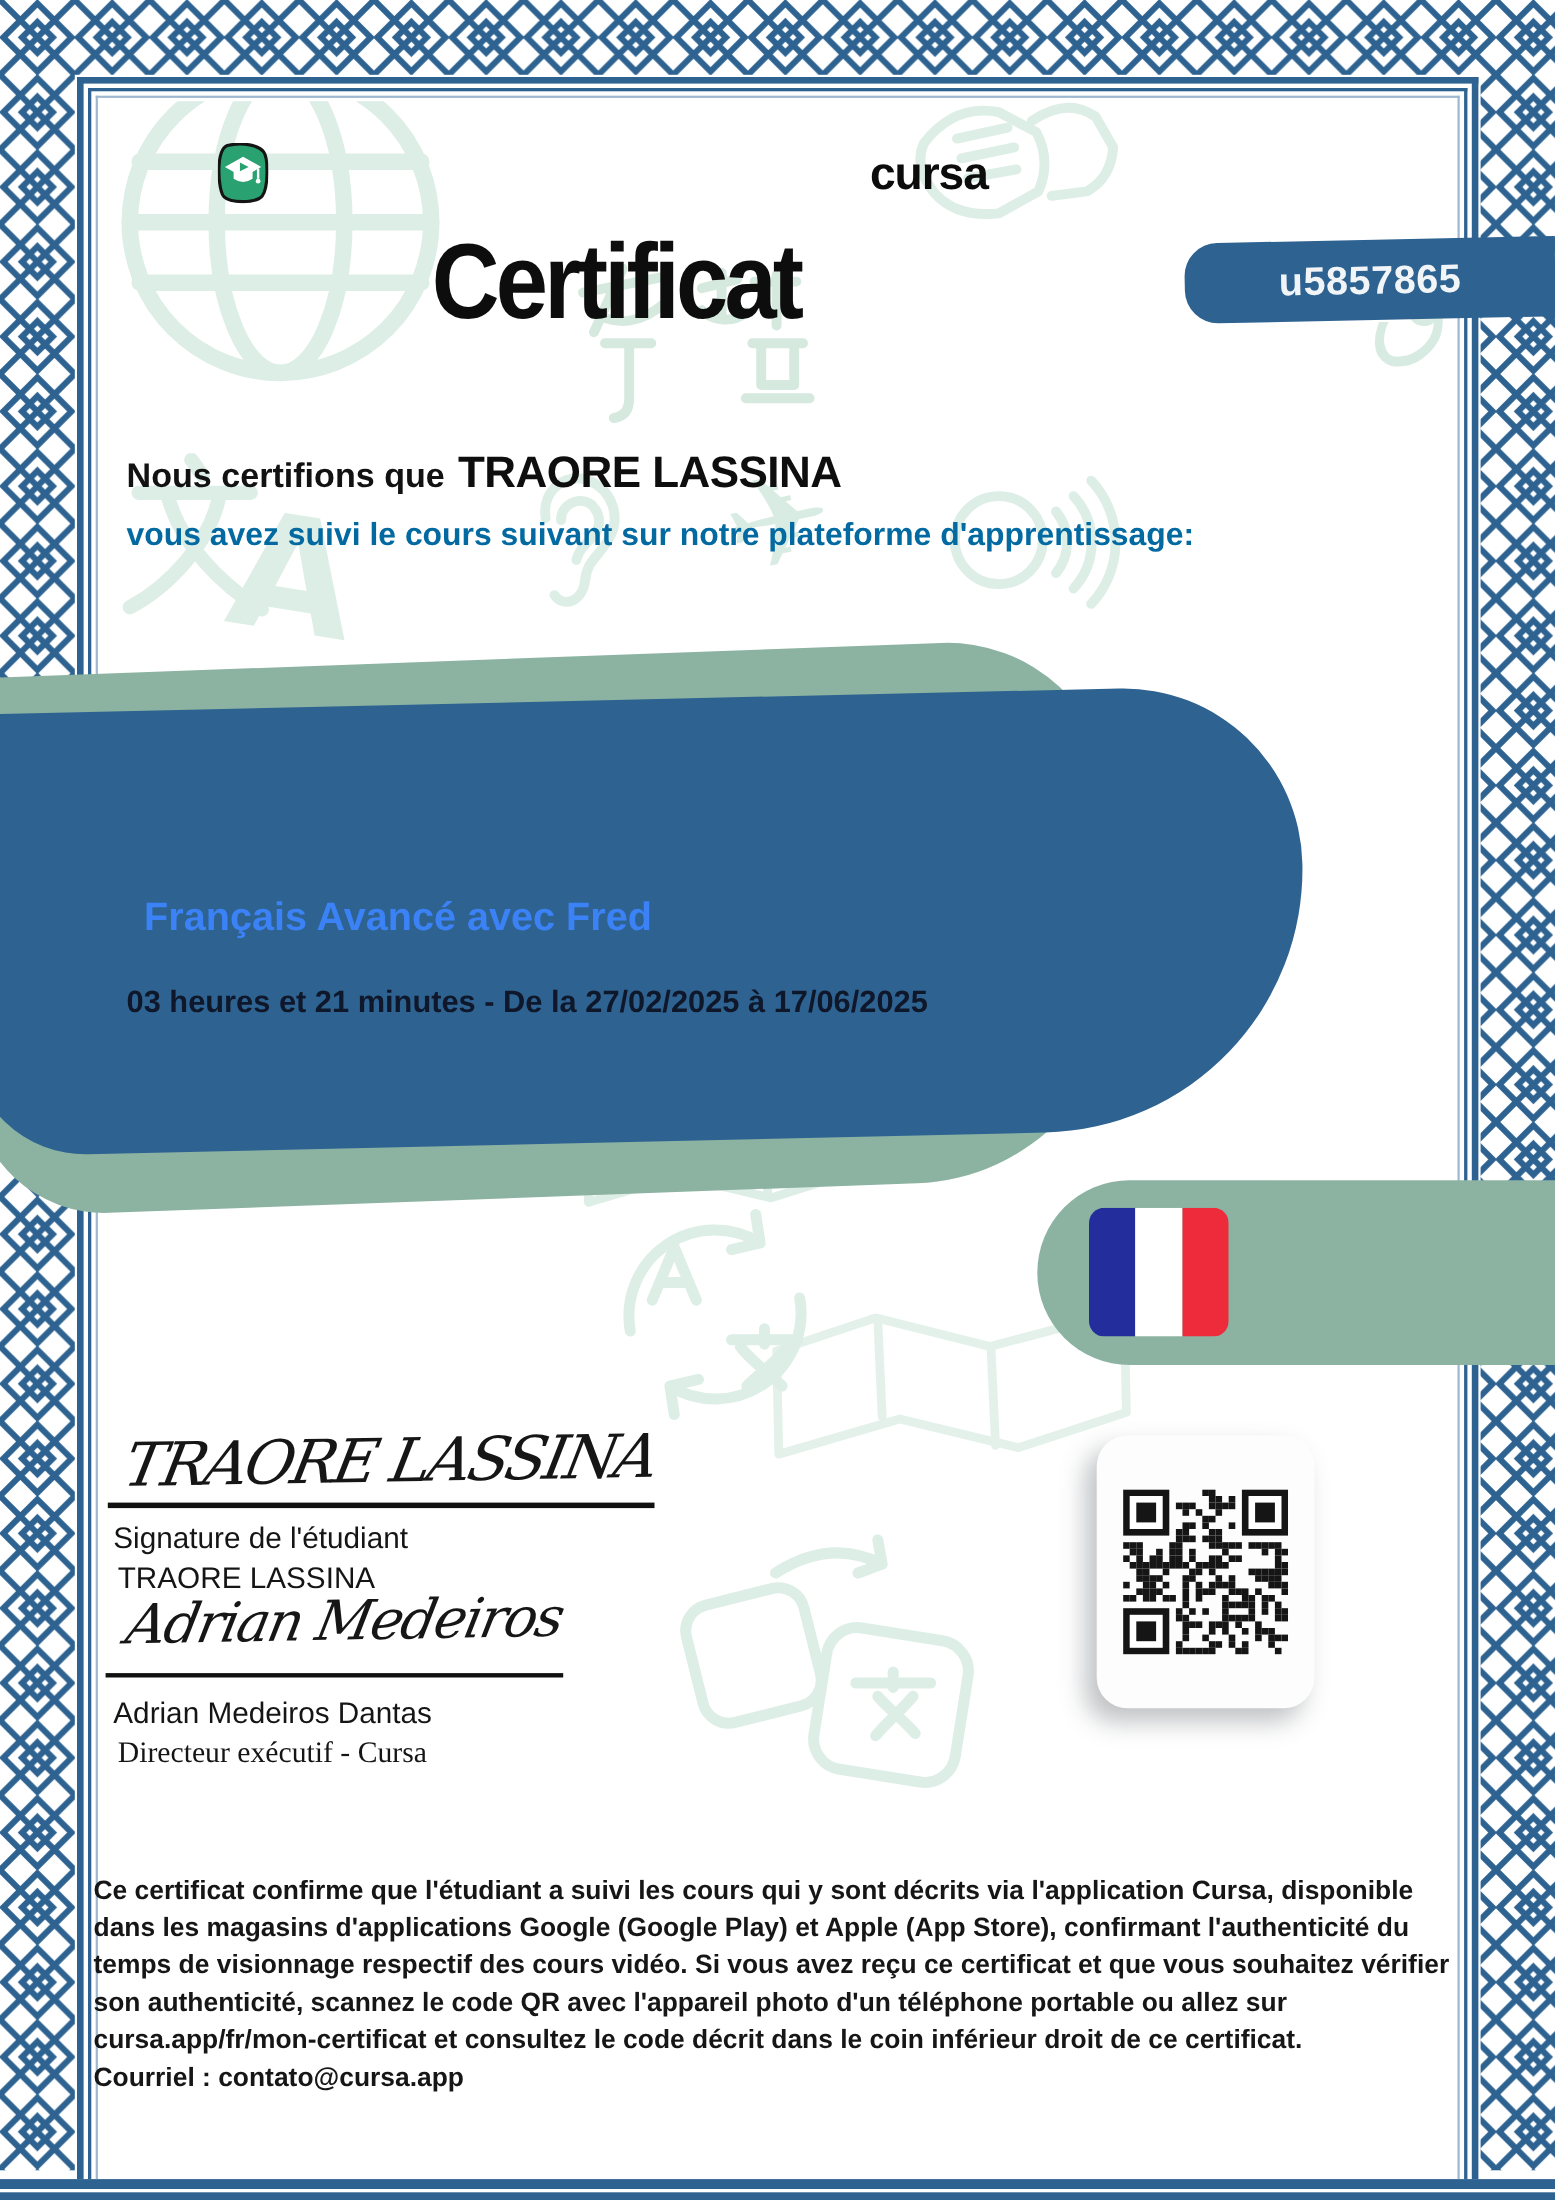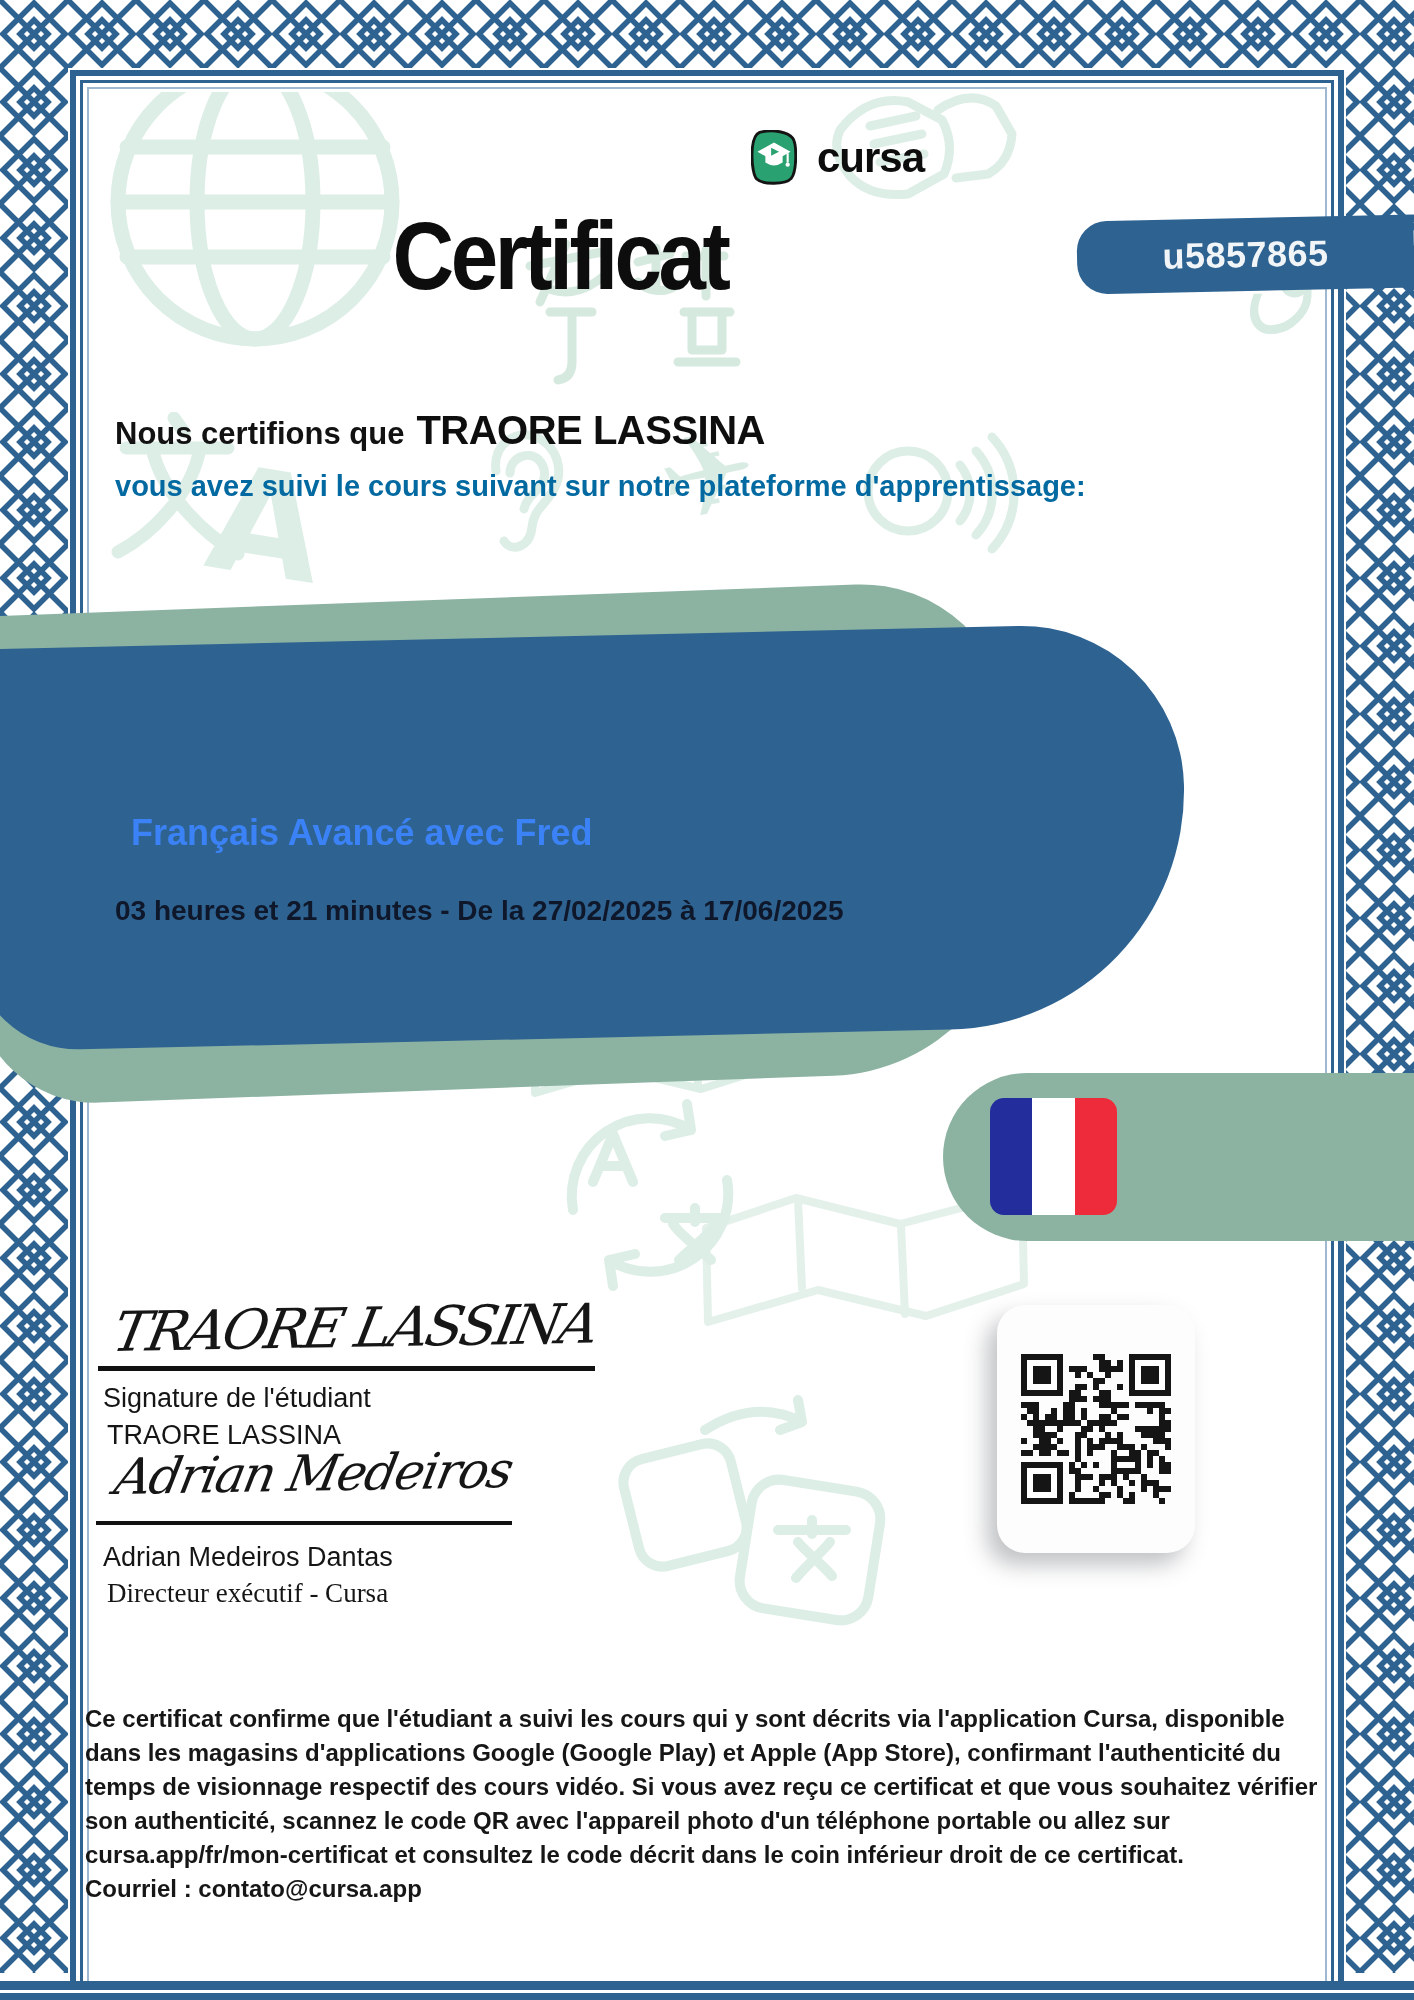--- a/index.html
+++ b/index.html
@@ -14,21 +14,21 @@
   .frame2{left:80px;right:80px;top:80px;bottom:19px;border:3px solid #2e6391;border-bottom:none;}
   .frame3{left:87px;right:87px;top:87px;bottom:19px;border:2px solid #9db8d0;border-bottom:none;}
 
   
   .watermarks{position:absolute;left:92px;top:92px;right:92px;bottom:60px;overflow:hidden;z-index:1;}
   .wm{position:absolute;color:#ddeee6;}
   .wm svg{stroke:#ddeee6;fill:none;stroke-linecap:round;stroke-linejoin:round;}
   .wm-glyph{font-family:"DejaVu Sans",sans-serif;line-height:1;}
 
   
-  .logo-row{position:absolute;left:224px;width:700px;top:130px;display:flex;justify-content:flex-end;
+  .logo-row{position:absolute;left:198px;width:700px;top:130px;display:flex;justify-content:space-between;
             align-items:center;gap:20px;z-index:5;}
   .brand-text{font-size:42px;font-weight:800;letter-spacing:-1px;color:#0c0c0c;}
   .title{position:absolute;left:210px;top:200px;width:700px;text-align:center;z-index:5;
          font-weight:900;font-size:97px;letter-spacing:-4px;color:#0d0d0d;
          transform:scaleX(.88);transform-origin:50% 50%;}
   .id-badge{position:absolute;left:1077px;top:218px;width:337px;height:73px;z-index:6;
             background:#2e6391;border-radius:30px 0 0 30px;transform:rotate(-1.2deg);
             display:flex;align-items:center;justify-content:center;}
   .id-badge span{color:#f2f5f8;font-size:36px;font-weight:600;letter-spacing:.5px;}
 

